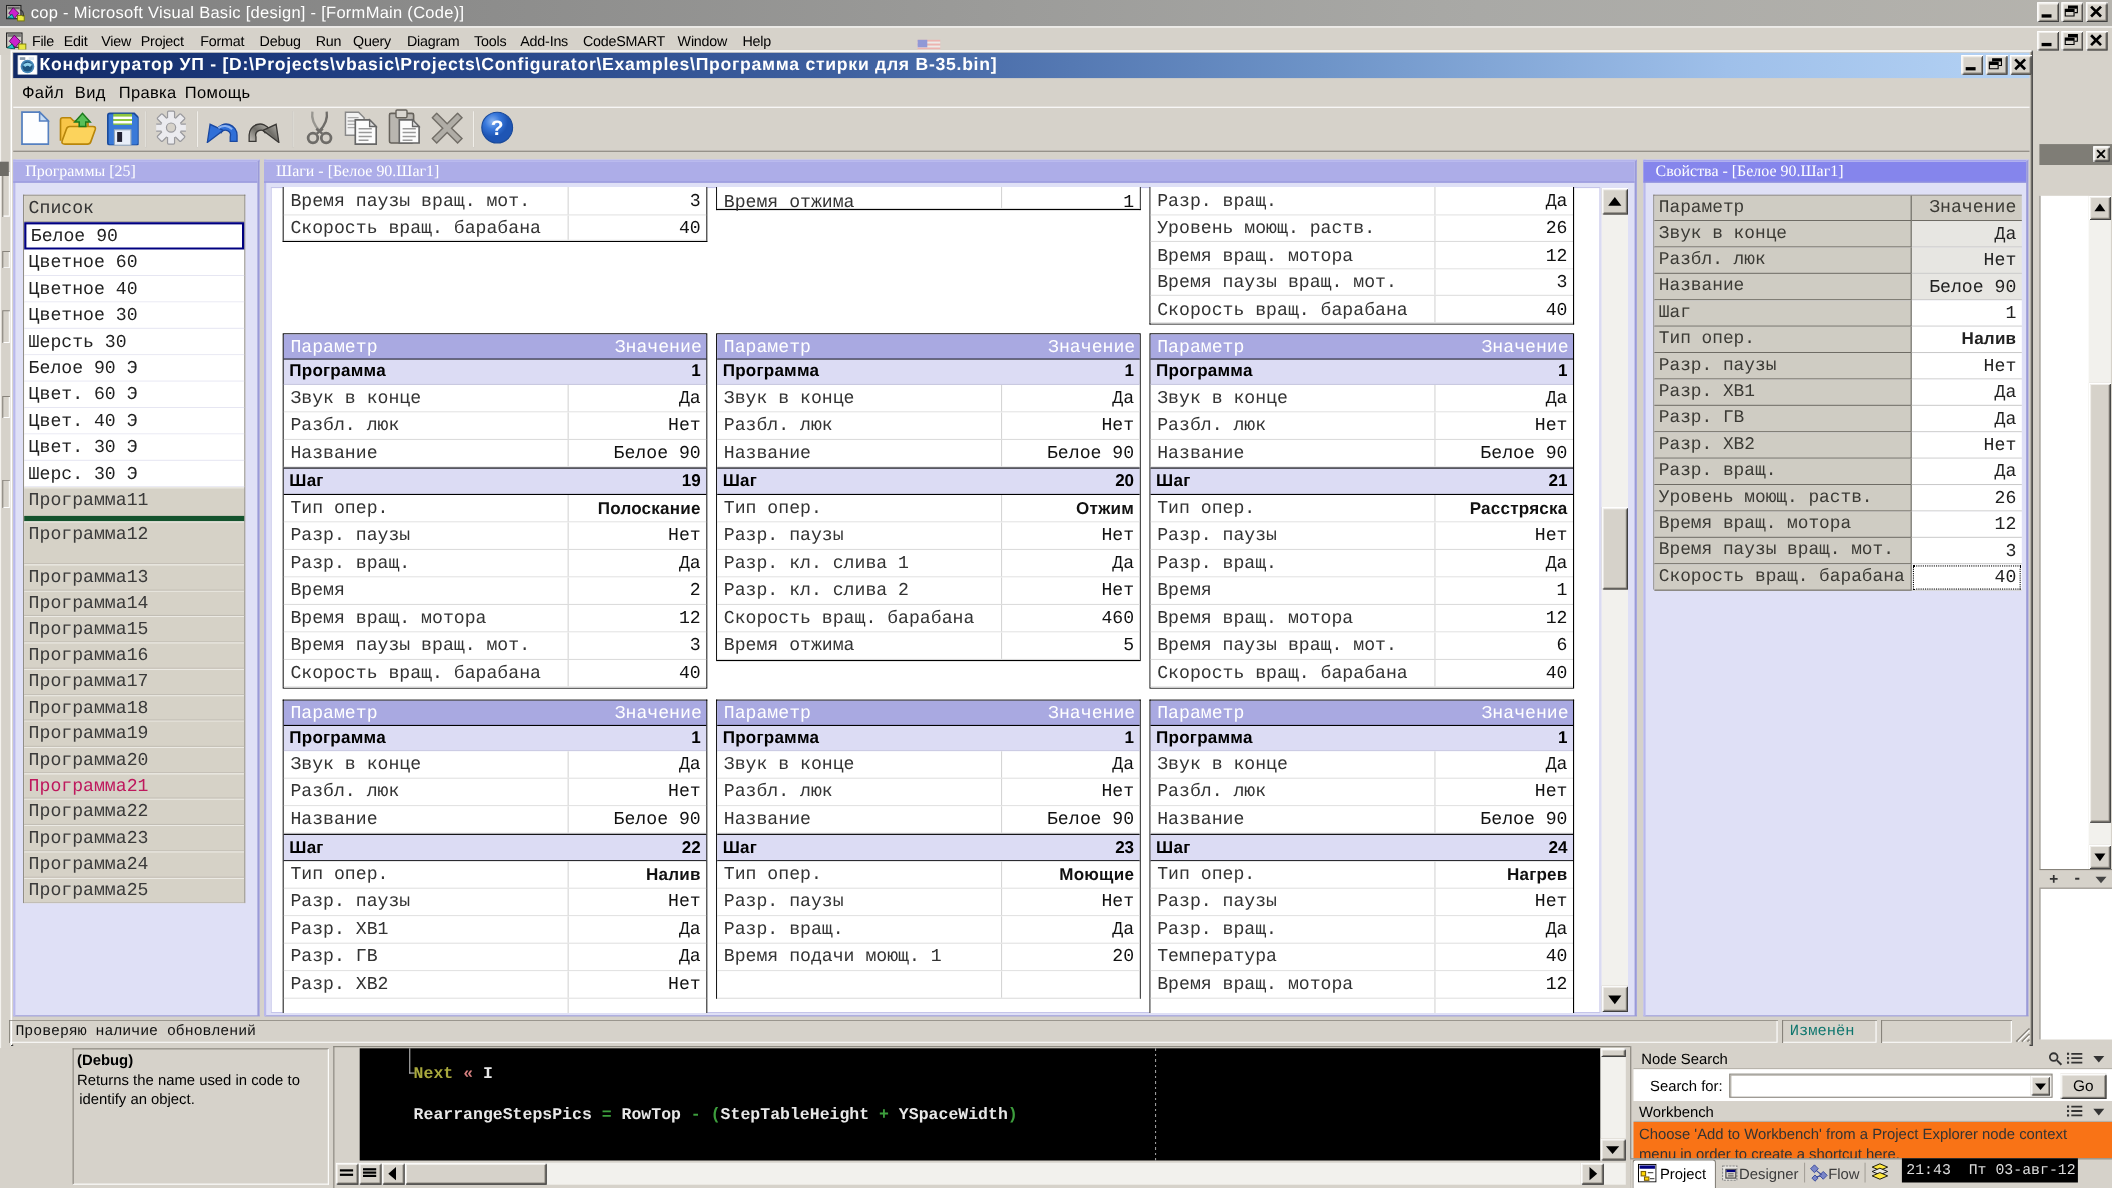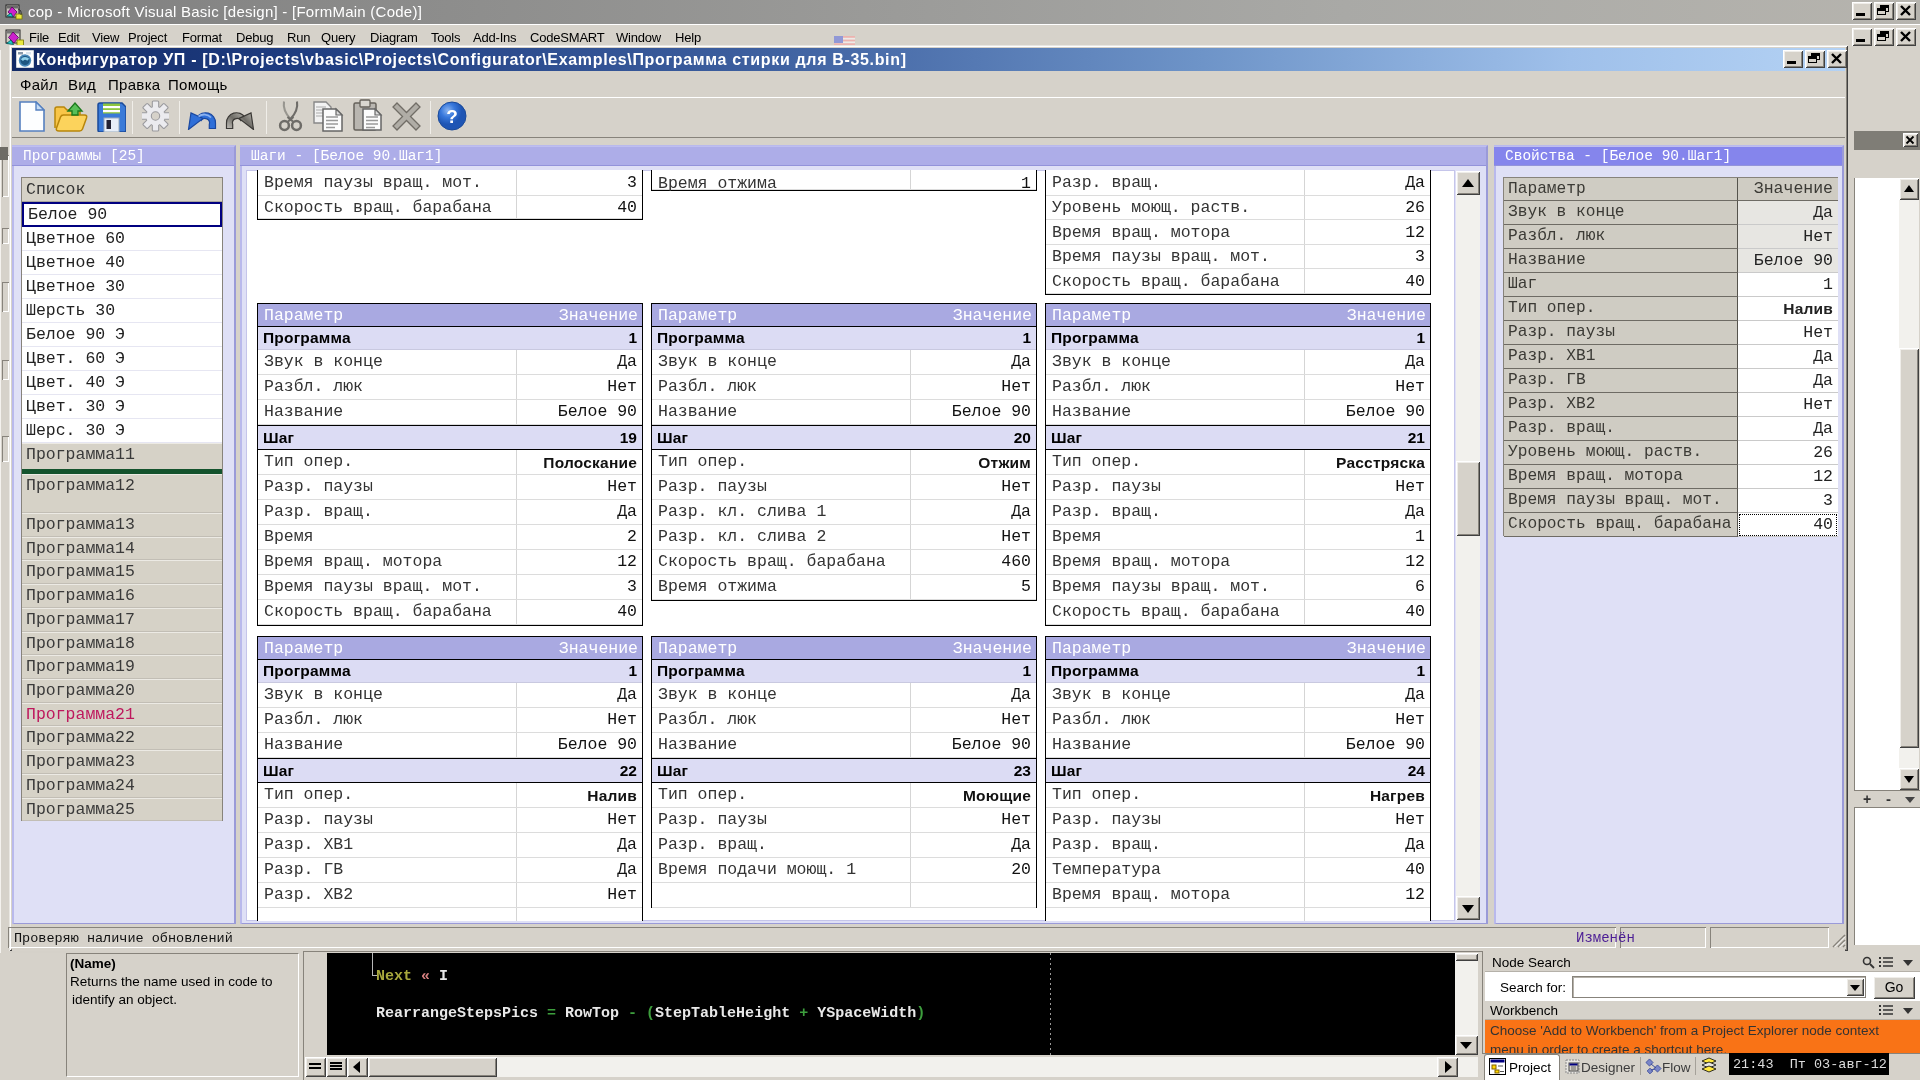--- a/index.html
+++ b/index.html
@@ -15,21 +15,21 @@
 .tbl .rw .cr{border-left:1px solid #d5d5d5}
 .tl{position:absolute;left:6px}
 .tr{position:absolute;right:4px}
 .cl{position:absolute;left:6px;top:0;bottom:0;font-family:"Liberation Mono",monospace;font-size:16.5px;color:#333;white-space:nowrap}
 .cr{position:absolute;left:258px;right:0;top:0;bottom:0;text-align:right;padding-right:5px;font-family:"Liberation Mono",monospace;font-size:16.5px;color:#111}
 .bl{position:absolute;left:5px;font-weight:bold;font-size:15.5px;letter-spacing:.2px;color:#000}
 .br{position:absolute;right:5px;font-weight:bold;font-size:15.5px;color:#000}
 .vb{font-family:"Liberation Sans",sans-serif !important;font-weight:bold;font-size:15.5px !important;letter-spacing:.2px;line-height:25px}
 .pt{border-top:none}
 
-.ptitle{position:absolute;left:0;top:0;right:0;height:20px;line-height:20px;color:#fff;font-family:Liberation Mono, monospace;font-size:14.5px;padding-left:11px;background:#adade8;border-bottom:1px solid #9393da;box-shadow:inset 0 1px 0 #bebef0}
+.ptitle{position:absolute;left:0;top:0;right:0;height:20px;line-height:20px;color:#fff;font-family:Liberation Serif, serif;font-size:14.5px;padding-left:11px;background:#adade8;border-bottom:1px solid #9393da;box-shadow:inset 0 1px 0 #bebef0}
 
 .pgl{position:absolute;left:0;width:234px;background:#cfccc3;border-bottom:1px solid #6e6b64;border-right:1px solid #55534c;color:#3b3a35;font-family:"Liberation Mono",monospace;font-size:16.2px;padding-left:4px;white-space:nowrap;overflow:hidden}
 .pgr{position:absolute;left:234px;right:0;border-bottom:1px solid #cacaca;text-align:right;padding-right:5px;font-family:"Liberation Mono",monospace;font-size:16.5px;color:#222}
 
 .lr{position:relative;font-family:"Liberation Mono",monospace;font-size:16.5px;color:#222;padding-left:4px}
 
 .sbtn{position:absolute;background:#d6d2ca;box-shadow:inset 1px 1px 0 #fff,inset -1px -1px 0 #404040,inset 2px 2px 0 #efede9,inset -2px -2px 0 #87837b}
 .tri{position:absolute;width:0;height:0}
 </style></head><body>
 
@@ -696,33 +696,33 @@
     </div>
     <div style="position:absolute;top:335px;left:0;right:0;height:24px">
       <div class="pgl" style="top:0;height:24px;line-height:23px">Скорость вращ. барабана</div>
       <div class="pgr" style="top:0;height:24px;line-height:23px;background:#fff;outline:1px dotted #000;outline-offset:-2px;">40</div>
     </div>
   </div>
 <div class="abs" style="left:12px;top:924px;width:1833px;height:27px;background:#d6d2ca"></div>
 <div class="abs sunk" style="left:8px;top:927px;width:1608px;height:21px;"></div>
 <div class="abs mono" style="left:14px;top:931px;font-size:13.5px;color:#111">Проверяю наличие обновлений</div>
 <div class="abs sunk" style="left:1620px;top:927px;width:86px;height:21px"></div>
-<div class="abs mono" style="left:1576px;top:930px;font-size:14px;color:#4c1d95">Изменён</div>
+<div class="abs mono" style="left:1627px;top:930px;font-size:14px;color:#0f766e">Изменён</div>
 <div class="abs sunk" style="left:1710px;top:927px;width:119px;height:21px"></div>
 <svg class="abs" style="left:1831px;top:933px" width="15" height="15">
 <g stroke="#87837b" stroke-width="1.6">
       <path d="M14 2 L2 14 M14 7 L7 14 M14 12 L12 14"></path>
     </g>
 <g stroke="#fff" stroke-width="1">
       <path d="M14 3.6 L3.6 14 M14 8.6 L8.6 14 M14 13.6 L13.6 14"></path>
     </g>
 </svg>
 <div class="abs" style="left:0;top:953px;width:302px;height:127px;background:#d6d2ca"></div>
 <div class="abs" style="left:66px;top:953px;width:233px;height:124px;background:#d6d2ca;border:1px solid #87837b;border-right-color:#fff;border-bottom-color:#fff"></div>
-<div class="abs" style="left:70px;top:956px;font-size:13.5px;font-weight:bold;color:#000">(Name)</div>
+<div class="abs" style="left:70px;top:956px;font-size:13.5px;font-weight:bold;color:#000">(Debug)</div>
 <div class="abs" style="left:70px;top:974px;font-size:13.5px;color:#000">Returns the name used in code to</div>
 <div class="abs" style="left:72px;top:992px;font-size:13.5px;color:#000">identify an object.</div>
 <div class="abs" style="left:303px;top:951px;width:1179px;height:129px;background:#d6d2ca;border-left:1px solid #87837b;border-top:1px solid #87837b"></div>
 <div class="abs" style="left:327px;top:953px;width:1128px;height:102px;background:#000"></div>
 <div class="abs" style="left:372px;top:953px;width:1px;height:23px;background:#b8b8b8"></div>
 <div class="abs" style="left:372px;top:975px;width:5px;height:1px;background:#b8b8b8"></div>
 <div class="abs mono" style="left:376px;top:968px;font-size:15px;font-weight:bold;color:#e8e8e8;white-space:pre"><span style="color:#a8a83d">Next</span> <span style="color:#d88080">«</span> I</div>
 <div class="abs mono" style="left:376px;top:1005px;font-size:15px;font-weight:bold;color:#e8e8e8;white-space:pre">RearrangeStepsPics <span style="color:#3d9e3d">=</span> RowTop <span style="color:#3d9e3d">-</span> <span style="color:#3d9e3d">(</span>StepTableHeight <span style="color:#3d9e3d">+</span> YSpaceWidth<span style="color:#3d9e3d">)</span></div>
 <div class="abs" style="left:1050px;top:953px;width:1px;height:102px;background:repeating-linear-gradient(180deg,#9a9a9a 0 2px,transparent 2px 5px)"></div>
 <div class="abs" style="left:1455px;top:953px;width:23px;height:102px;background:#f2f1ed"></div>

